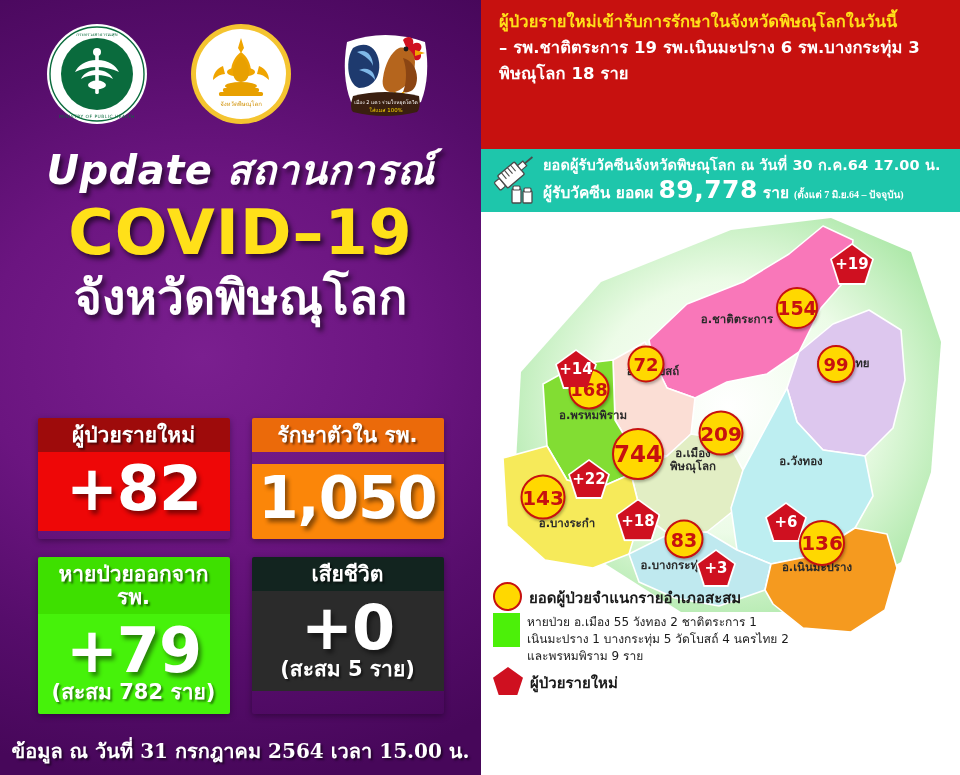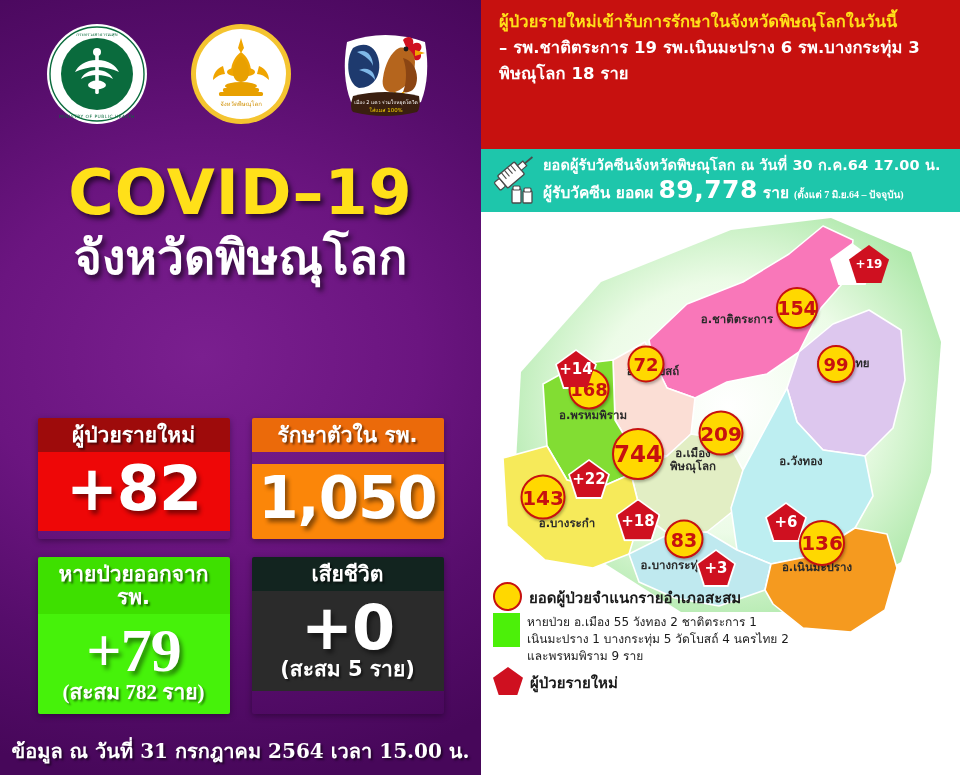--- a/index.html
+++ b/index.html
@@ -51,21 +51,21 @@
              text-shadow:3px 4px 4px rgba(0,0,0,.45); letter-spacing:-1px; }
   .stat-num.small{ font-size:58px; }
   .stat-sub{ font-size:21px; font-weight:bold; color:#fff; line-height:1.1;
              text-shadow:2px 2px 2px rgba(0,0,0,.45); margin-top:-2px; }
 
   .box-red  .stat-head{ background:#9e0b0b; }
   .box-red  .stat-body{ background:#ee0707; }
   .box-orange .stat-head{ background:#eb6a0a; }
   .box-orange .stat-body{ background:#fb8609;margin-top:12px; }
   .box-green .stat-head{ background:#3ee000; }
-  .box-green .stat-body{ background:#46f20a;font-family:Liberation Serif, serif; }
+  .box-green .stat-body{ background:#46f20a; }
   .box-green .stat-head, .box-green .stat-num, .box-green .stat-sub{ color:#fff; }
   .box-dark .stat-head{ background:#12241f; }
   .box-dark .stat-body{ background:#2b2b2b; }
 
   .footer-date{
     position:absolute; left:0; top:735px; width:481px; text-align:center;
     font-size:20px; font-weight:bold; color:#ffffff;
     font-family:"DejaVu Serif","Liberation Serif",serif;
     text-shadow:2px 2px 2px rgba(0,0,0,.5);
   }
@@ -191,20 +191,21 @@
           </g>
           <path d="M20 74 Q52 66 86 74 Q88 86 84 90 Q52 98 20 90 Q16 86 20 74 Z" fill="#3a1f10"></path>
           <text x="53" y="82" font-size="5" fill="#ffffff" text-anchor="middle" font-family="'DejaVu Sans',sans-serif">เมือง 2 แคว ร่วมใจหยุดโควิด</text>
           <text x="53" y="90" font-size="5.4" fill="#ffd800" text-anchor="middle" font-family="'DejaVu Sans',sans-serif">ใส่แมส 100%</text>
         </svg>
       </div>
 
     </div>
 
     <div class="title-block">
+      <div class="t-update">Update สถานการณ์</div>
       <div class="t-covid">COVID–19</div>
       <div class="t-prov">จังหวัดพิษณุโลก</div>
     </div>
 
     <div class="stats">
       <div class="stat-row">
         <div class="stat-box box-red">
           <div class="stat-head">ผู้ป่วยรายใหม่</div>
           <div class="stat-body">
             <div class="stat-num">+82</div>
@@ -327,21 +328,21 @@
       <div class="marker m-circle" style="left:355px; top:152px; width:38px; height:38px; font-size:18px;">99</div>
       <div class="marker m-circle" style="left:165px; top:152px; width:37px; height:37px; font-size:18px;">72</div>
       <div class="marker m-circle" style="left:108px; top:177px; width:41px; height:41px; font-size:18px;">168</div>
       <div class="marker m-circle" style="left:157px; top:242px; width:52px; height:52px; font-size:23px;">744</div>
       <div class="marker m-circle" style="left:62px; top:285px; width:45px; height:45px; font-size:20px;">143</div>
       <div class="marker m-circle" style="left:203px; top:327px; width:39px; height:39px; font-size:19px;">83</div>
       <div class="marker m-circle" style="left:240px; top:221px; width:45px; height:45px; font-size:20px;">209</div>
       <div class="marker m-circle" style="left:341px; top:331px; width:46px; height:46px; font-size:20px;">136</div>
 
       <div class="m-penta-ring" style="left:371px; top:52px; width:44px; height:42px;"></div>
-      <div class="marker m-penta" style="left:388px; top:52px; width:40px; height:38px; font-size:12px;">+19</div>
+      <div class="marker m-penta" style="left:371px; top:52px; width:40px; height:38px; font-size:15px;">+19</div>
 
       <div class="m-penta-ring" style="left:95px; top:157px; width:42px; height:40px;"></div>
       <div class="marker m-penta" style="left:95px; top:157px; width:38px; height:36px; font-size:15px;">+14</div>
 
       <div class="m-penta-ring" style="left:108px; top:267px; width:42px; height:40px;"></div>
       <div class="marker m-penta" style="left:108px; top:267px; width:38px; height:36px; font-size:15px;">+22</div>
 
       <div class="m-penta-ring" style="left:157px; top:308px; width:45px; height:43px;"></div>
       <div class="marker m-penta" style="left:157px; top:308px; width:41px; height:39px; font-size:15px;">+18</div>
 

